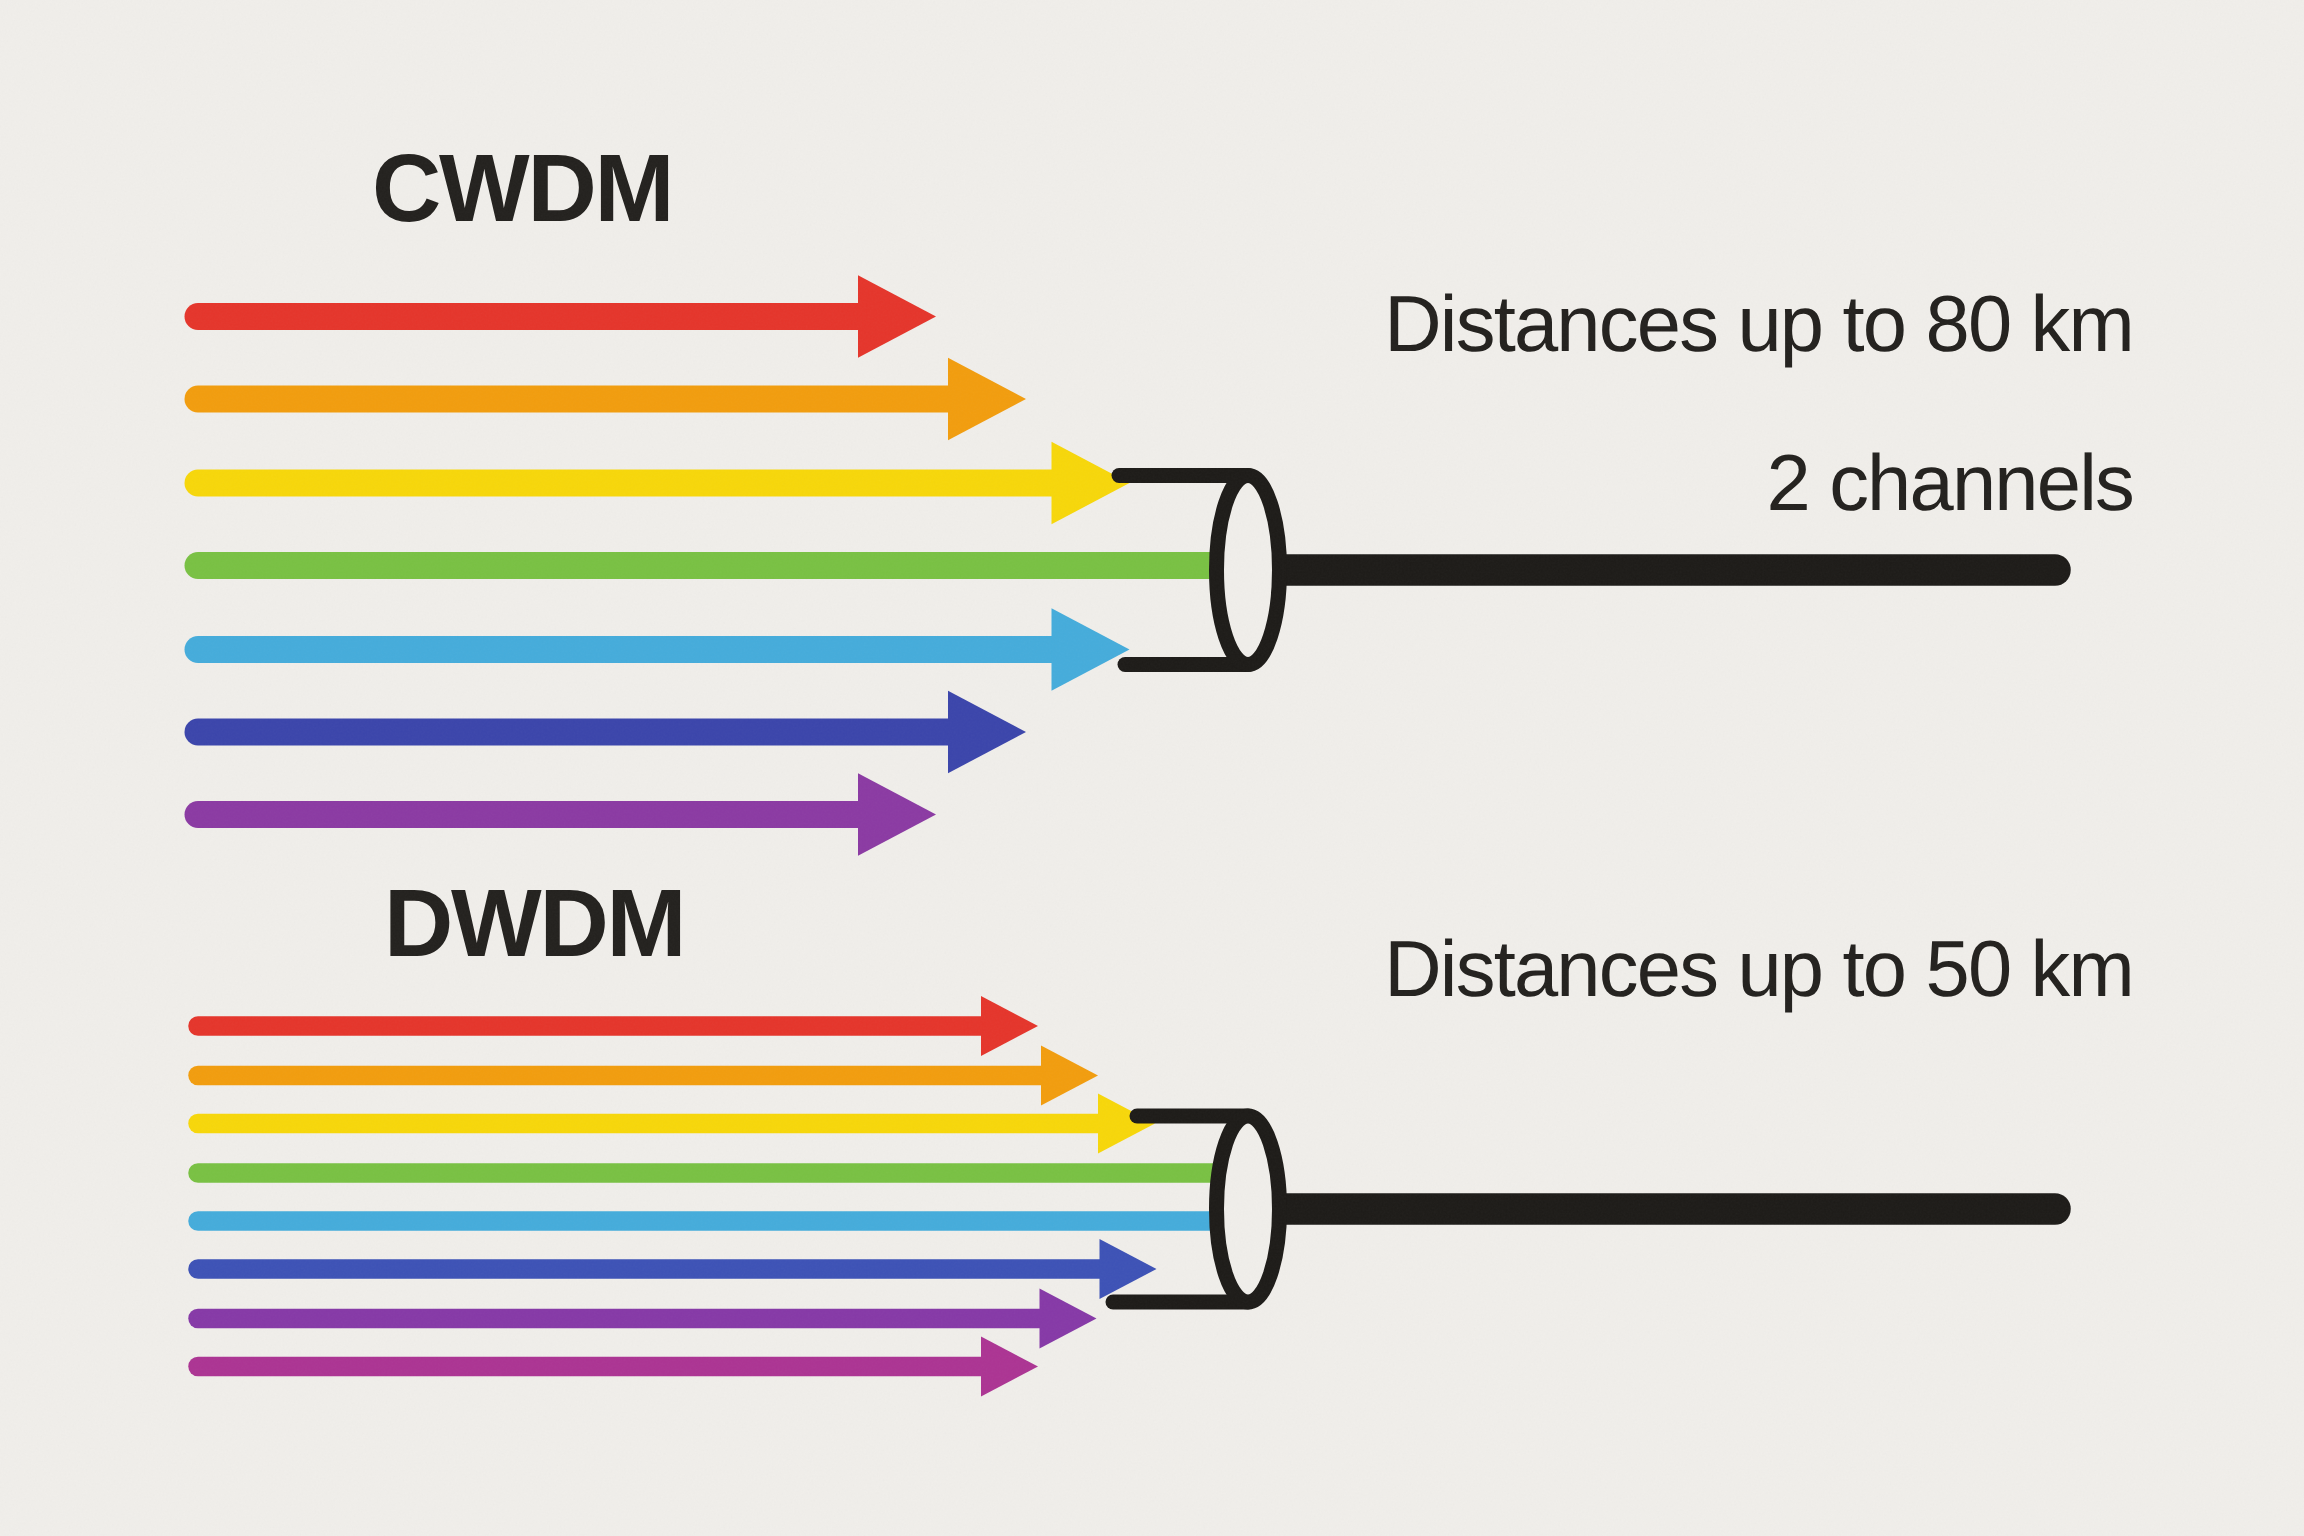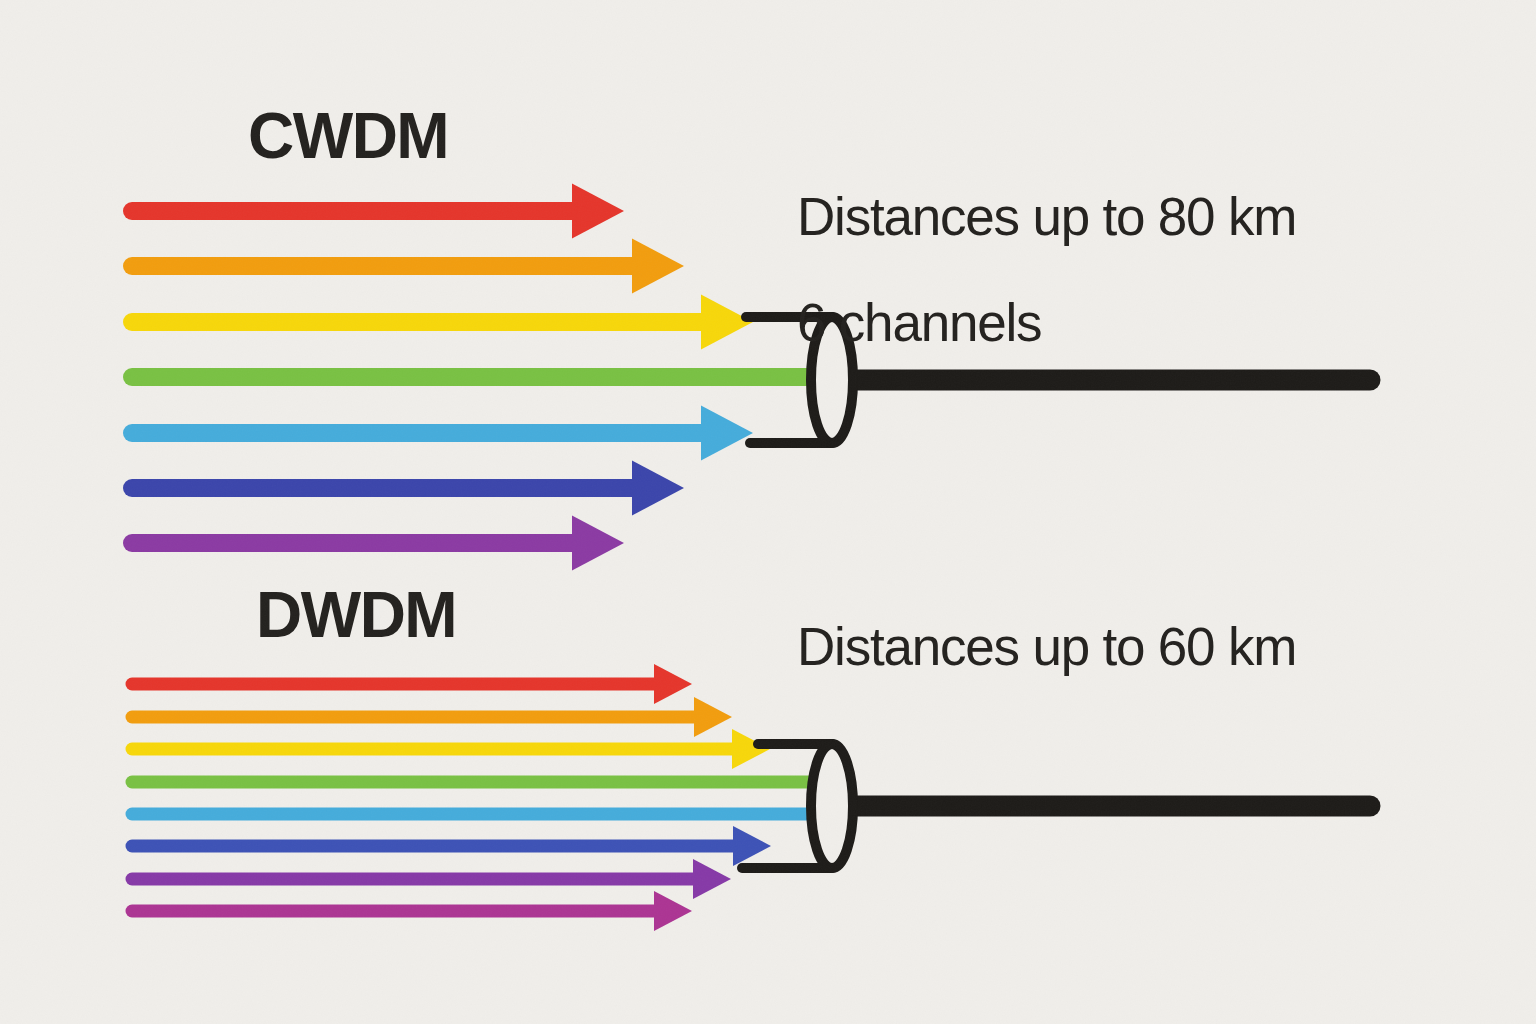--- a/index.html
+++ b/index.html
@@ -30,27 +30,27 @@
   .title {
     position: absolute;
     margin: 0;
     font-weight: bold;
     font-size: 64px;
     line-height: 1;
     letter-spacing: -1.5px;
     color: #23211e;
     white-space: nowrap;
   }
-  .title.cwdm { left: 248px; top: 104px; }
+  .title.cwdm { left: 248px; top: 93px; }
   .title.dwdm { left: 256px; top: 583px; text-align: center; }
   .label {
     position: absolute;
-    left: 797px;
+    left: 822px;
     width: 600px;
-    text-align: left;
+    text-align: right;
     font-size: 53px;
     line-height: 1;
     letter-spacing: -1.2px;
     color: #23211e;
     white-space: nowrap;
   }
   .label.cwdm-distance { top: 190px; }
   .label.cwdm-channels { top: 296px; }
   .label.dwdm-distance { top: 620px; }
   .label.dwdm-channels { top: 724px; }
@@ -97,24 +97,24 @@
         <polygon points="692,911 654,891 654,931" fill="#ac3493"></polygon>
         <line x1="832" y1="806" x2="1370" y2="806" stroke="#1d1b18" stroke-width="21" stroke-linecap="round"></line>
         <line x1="758" y1="744" x2="832" y2="744" stroke="#1d1b18" stroke-width="10" stroke-linecap="round"></line>
         <line x1="742" y1="868" x2="832" y2="868" stroke="#1d1b18" stroke-width="10" stroke-linecap="round"></line>
         <ellipse cx="832" cy="806" rx="21" ry="62" fill="#f0eeea" stroke="#1d1b18" stroke-width="10"></ellipse>
       </g>
     </svg>
 
   <h1 class="title cwdm">CWDM</h1>
   <div class="label cwdm-distance">Distances up to 80 km</div>
-  <div class="label cwdm-channels">6 channels</div>
+  <div class="label cwdm-channels">2 channels</div>
 
   <h1 class="title dwdm">DWDM</h1>
-  <div class="label dwdm-distance">Distances up to 60 km</div>
+  <div class="label dwdm-distance">Distances up to 50 km</div>
 
   <svg class="layer grain" viewBox="0 0 1536 1024">
     <filter id="grainf">
       <feTurbulence type="fractalNoise" baseFrequency="0.8" numOctaves="2" stitchTiles="stitch"></feTurbulence>
       <feColorMatrix type="saturate" values="0"></feColorMatrix>
     </filter>
     <rect width="1536" height="1024" filter="url(#grainf)" opacity="0.035"></rect>
   </svg>
 
 </div>

